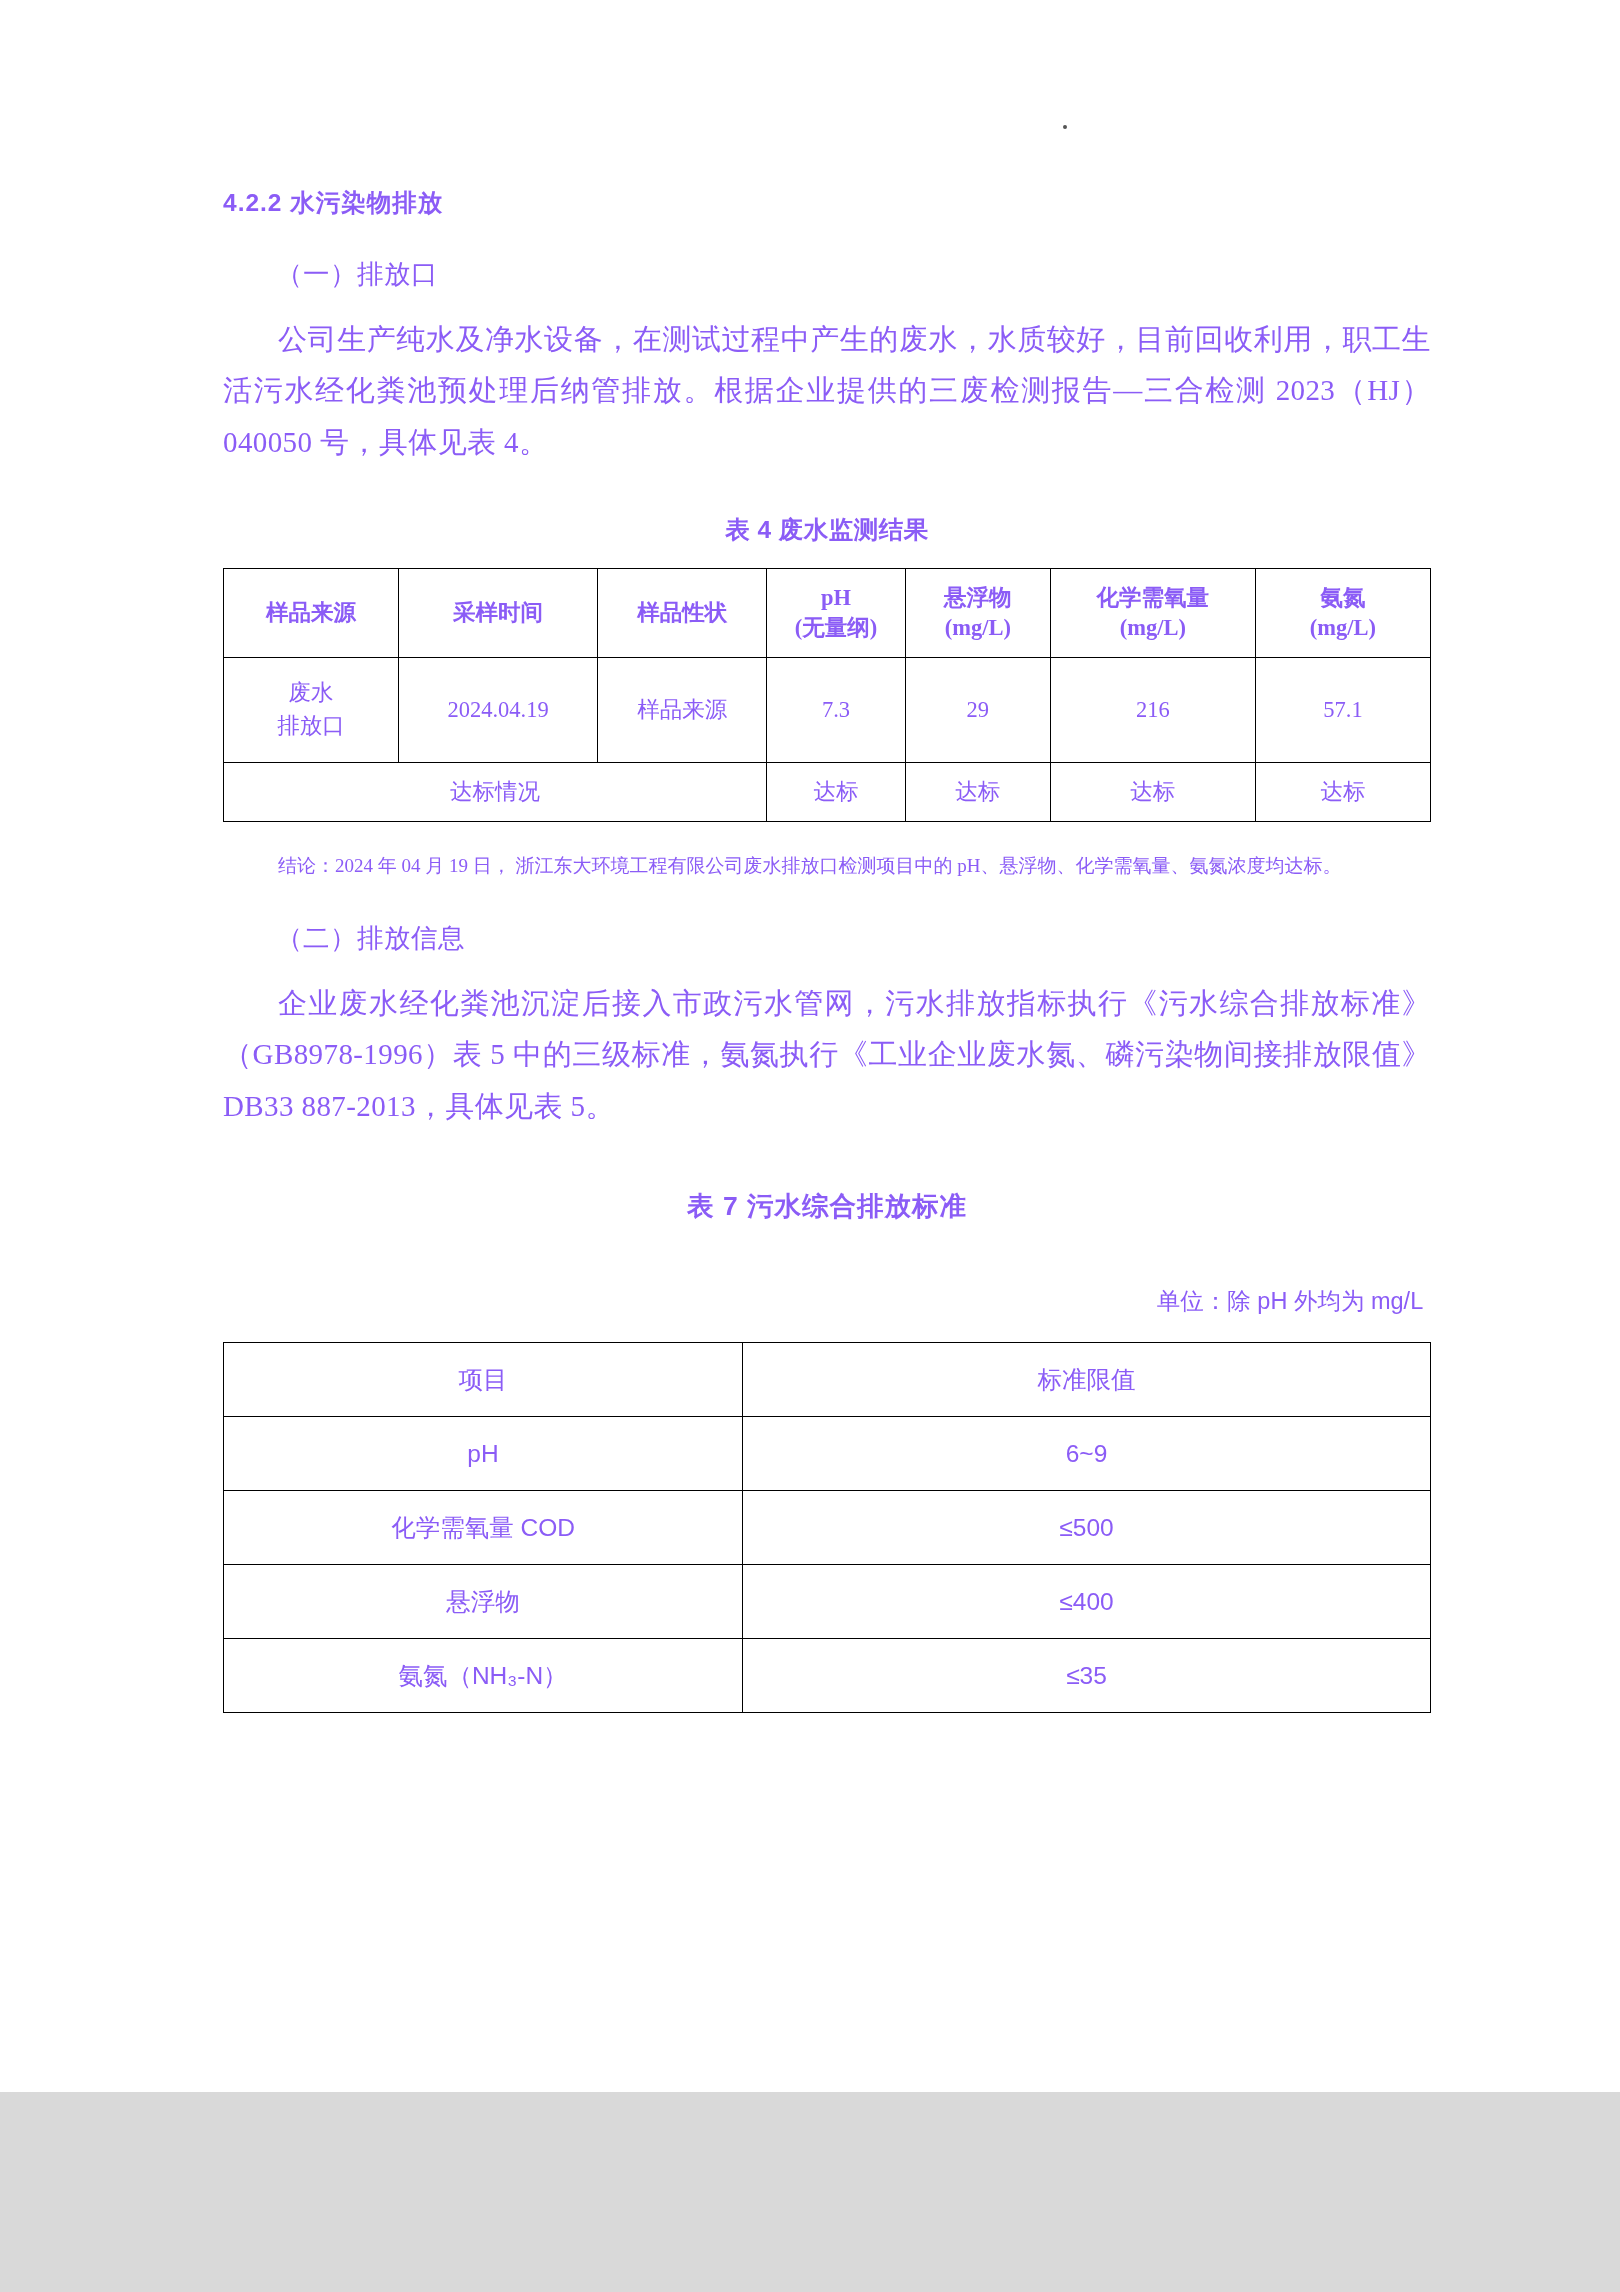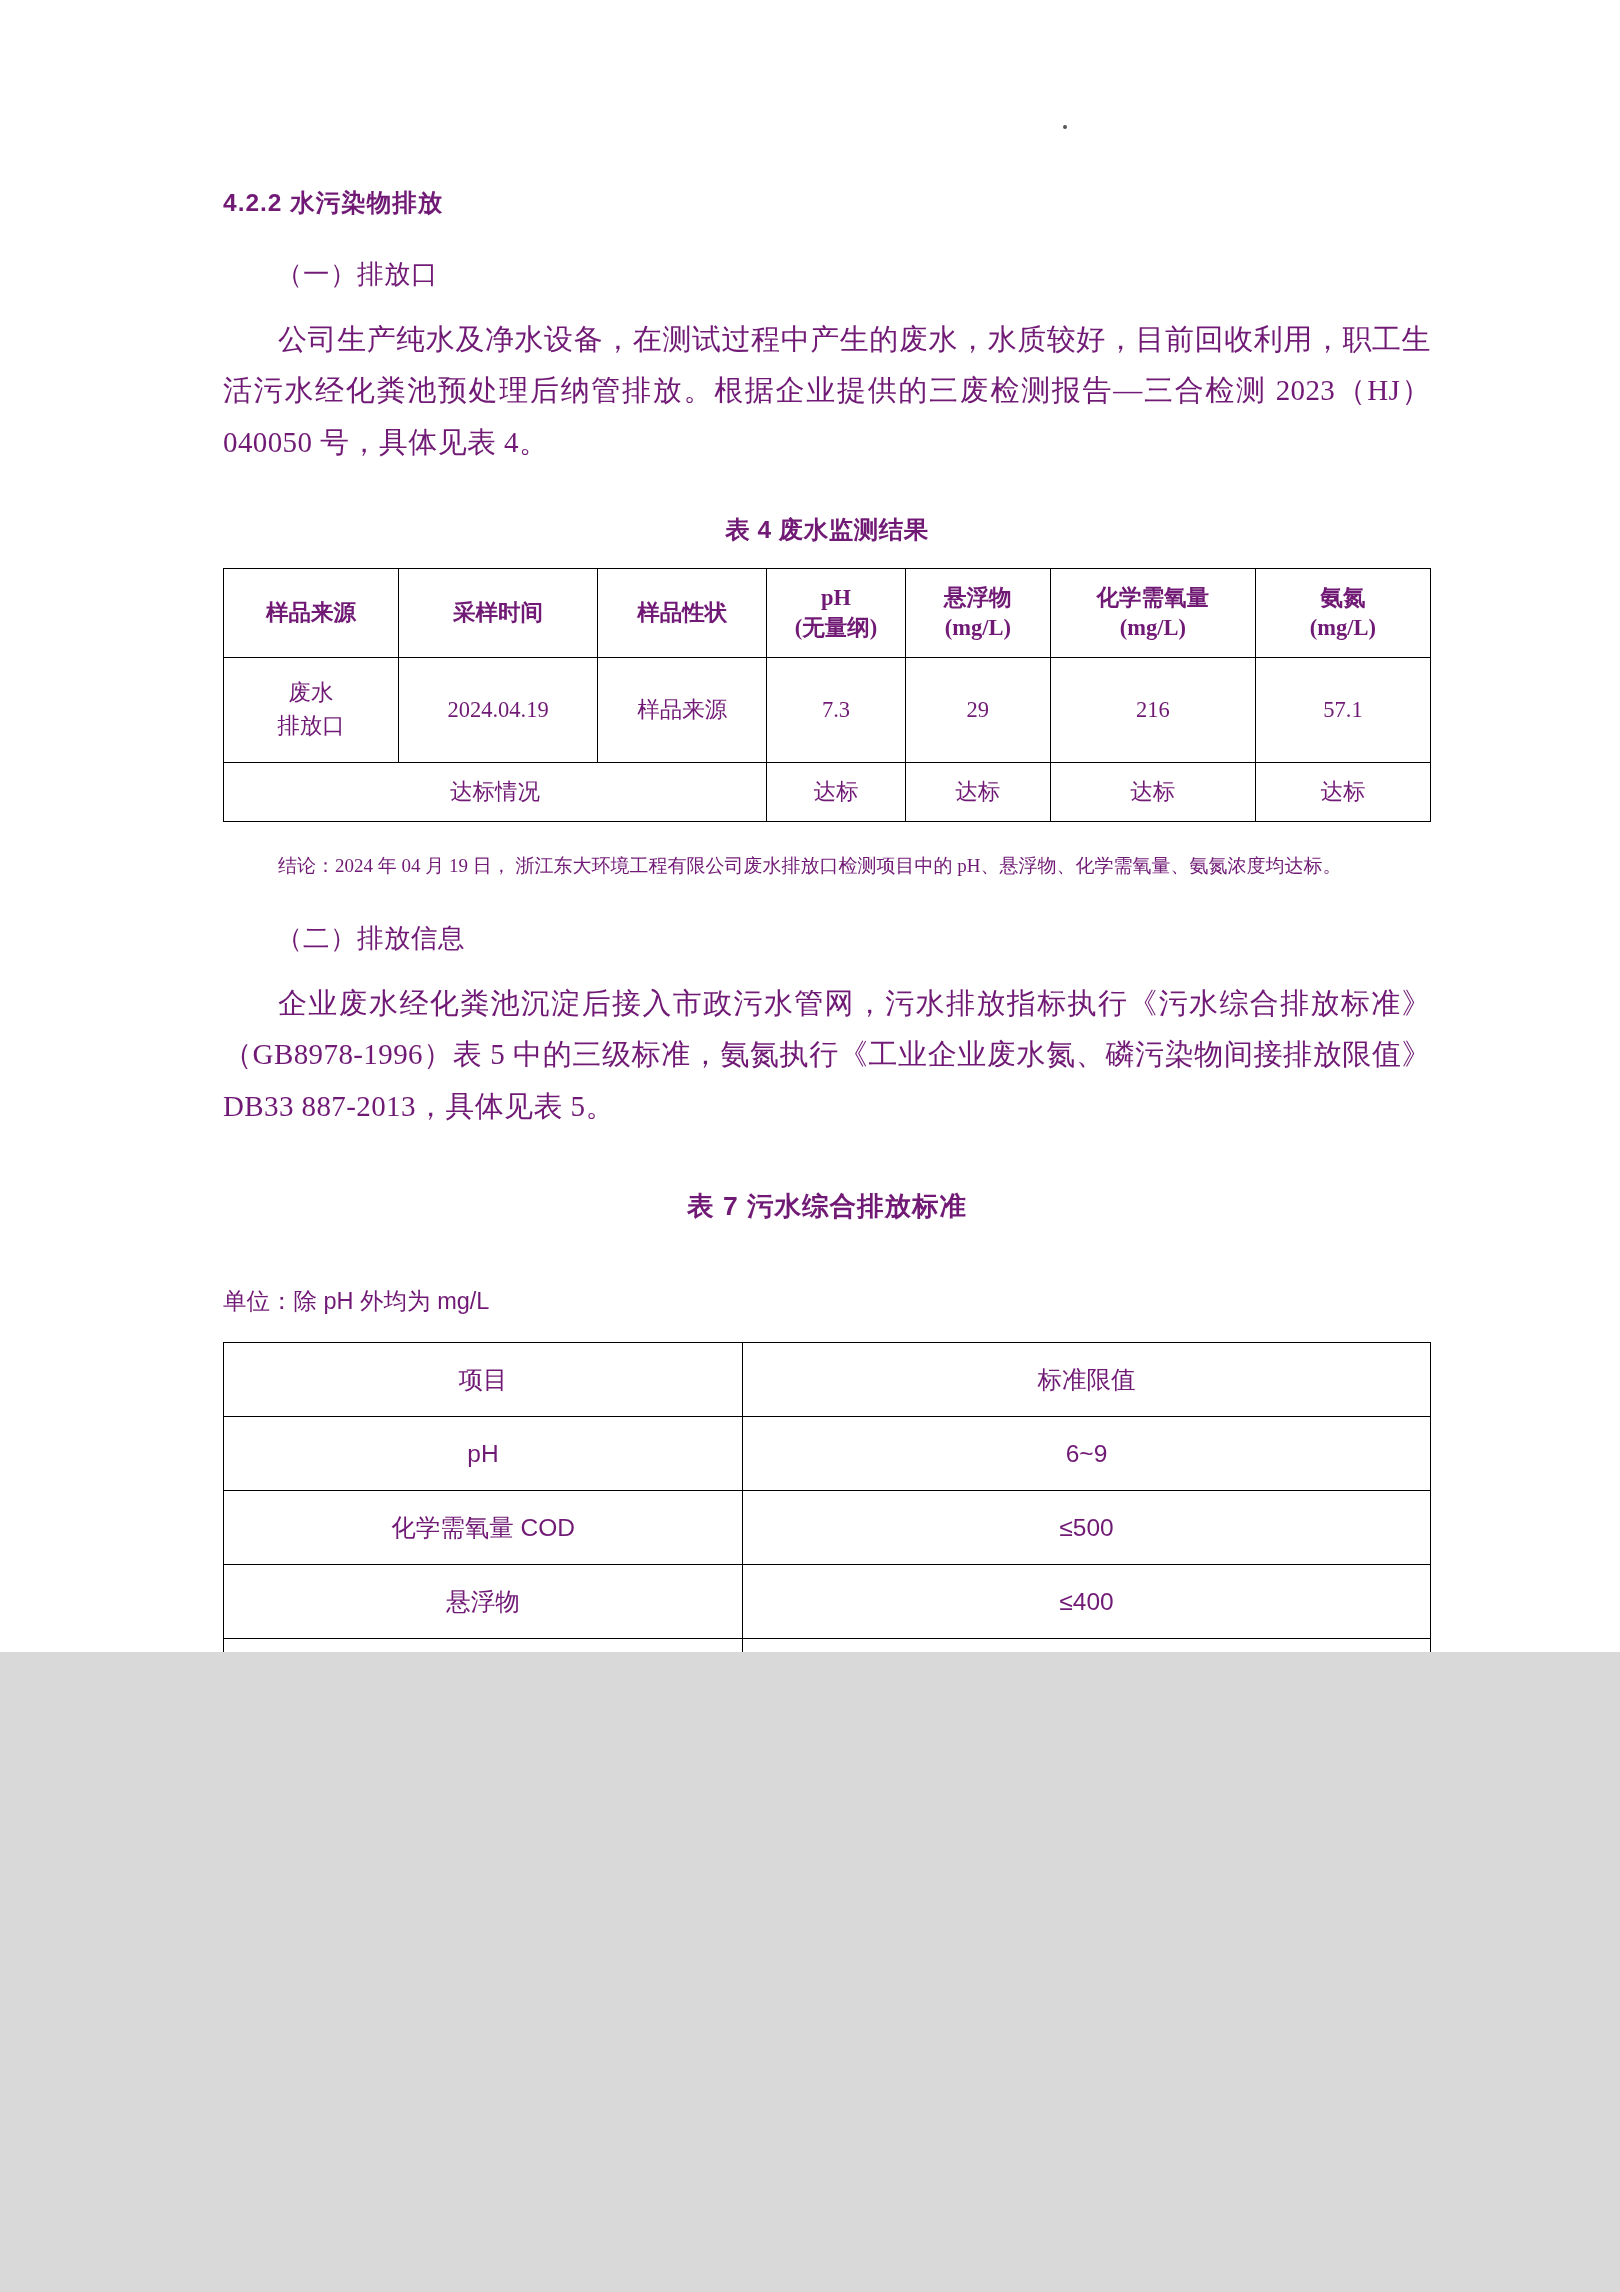--- a/index.html
+++ b/index.html
@@ -2,27 +2,27 @@
 <html><head>
 <meta charset="utf-8">
 <style>
   html, body {
     margin: 0;
     padding: 0;
     background: #d9d9d9;
   }
   .page {
     width: 1620px;
-    height: 1652px;
+    height: 2092px;
     background: #ffffff;
     margin: 0 auto;
     position: relative;
     box-sizing: border-box;
     font-family: "Liberation Serif", serif;
-    color: #701a75;
+    color: #8b5cf6;
     overflow: hidden;
     text-decoration: underline;
   }
   .content {
     position: absolute;
     left: 223px;
     top: 0;
     width: 1208px;
   }
   .dot-mark {
@@ -99,21 +99,21 @@
     font-family: "Liberation Sans", sans-serif;
     font-size: 26.5px;
     font-weight: bold;
     text-align: center;
     margin-top: 55px;
     letter-spacing: 1px;
   }
   .unit-note {
     font-family: "Liberation Sans", sans-serif;
     font-size: 23.5px;
-    text-align: left;
+    text-align: right;
     margin-top: 61px;
     padding-right: 7.8px;
   }
   table.t5 {
     border-collapse: collapse;
     width: 100%;
     margin-top: 25.5px;
     table-layout: fixed;
   }
   table.t5 td {

